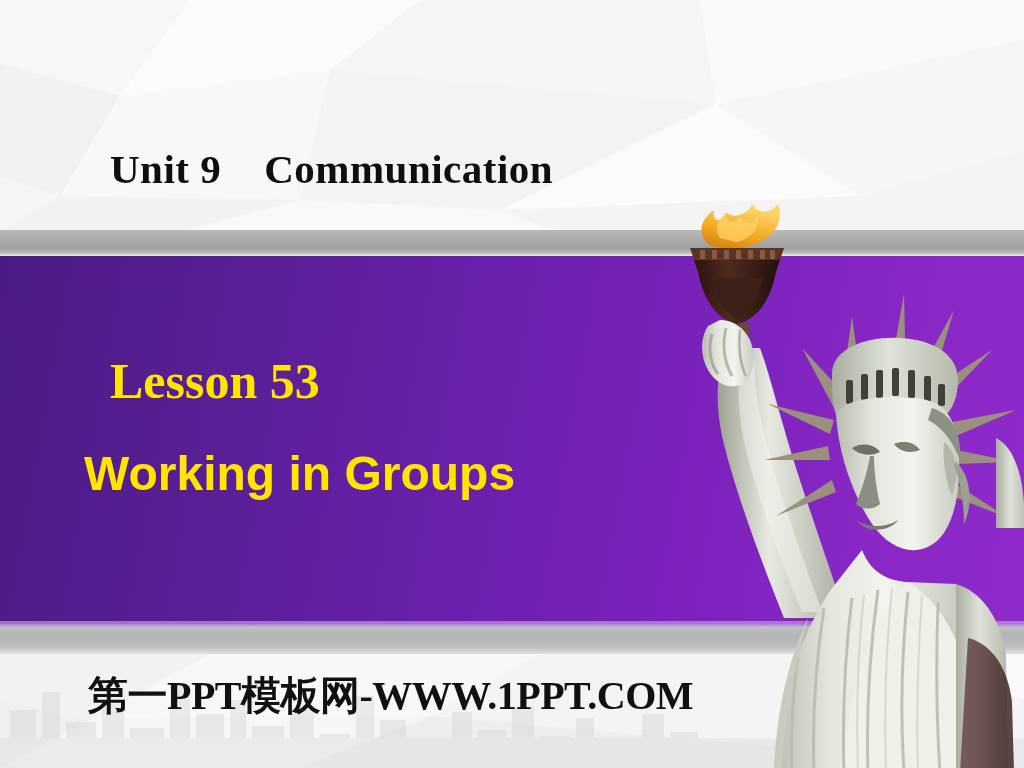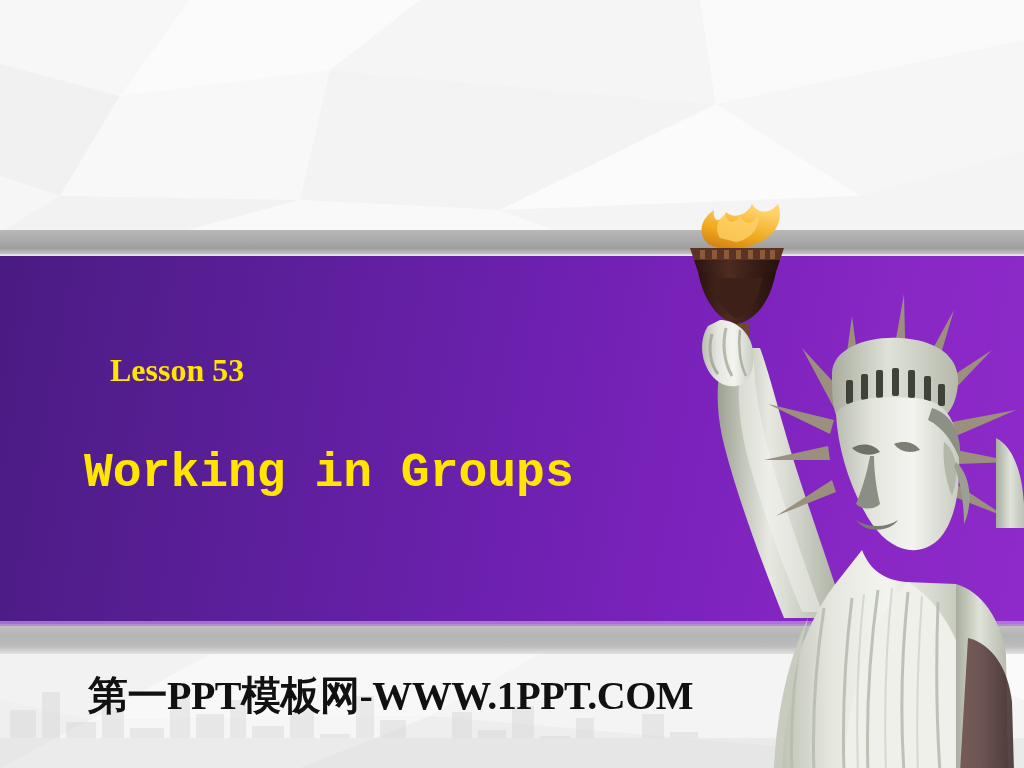--- a/index.html
+++ b/index.html
@@ -58,27 +58,27 @@
 
   
   .unit-title {
     position:absolute; left:110px; top:145px;
     font-size:41px; font-weight:bold; color:#100f10;
     letter-spacing:.5px; white-space:pre;
     font-family:"Liberation Serif", serif;
   }
   .lesson-no {
     position:absolute; left:110px; top:352px;
-    font-size:32px; font-weight:bold; color:#ffe500;
+    font-size:50px; font-weight:bold; color:#ffe500;
     font-family:"Liberation Serif", serif; white-space:pre;
   }
   .lesson-title {
     position:absolute; left:84px; top:446px;
     font-size:48px; font-weight:bold; color:#ffe500;
-    font-family:Liberation Mono, monospace; white-space:pre;
+    font-family:Liberation Sans, sans-serif; white-space:pre;
   }
 
   
   .watermark {
     position:absolute; left:88px; top:668px;
     font-size:40px; font-weight:bold; color:#111111;
     font-family:Liberation Serif, serif;
     letter-spacing:-.5px; white-space:pre;
   }
 
@@ -296,20 +296,21 @@
       <path d="M312,440 C336,446 352,470 356,504 L358,574 L304,574 Z" fill="url(#robeDark)" opacity=".85"></path>
 
       <path d="M118,574 C120,516 132,462 152,420 C138,476 128,524 126,574 Z" fill="#c8ccbf"></path>
     </g>
 
     <g>
       <path d="M340,240 C356,248 366,272 368,306 L372,330 L340,330 Z" fill="url(#stone2)"></path>
     </g>
   </svg>
 
+  <div class="unit-title">Unit 9    Communication</div>
 
   <div class="lesson-no">Lesson 53</div>
 
   <div class="lesson-title">Working in Groups</div>
 
   <div class="watermark">第一PPT模板网-WWW.1PPT.COM</div>
 
 </div>
 
 </body></html>

